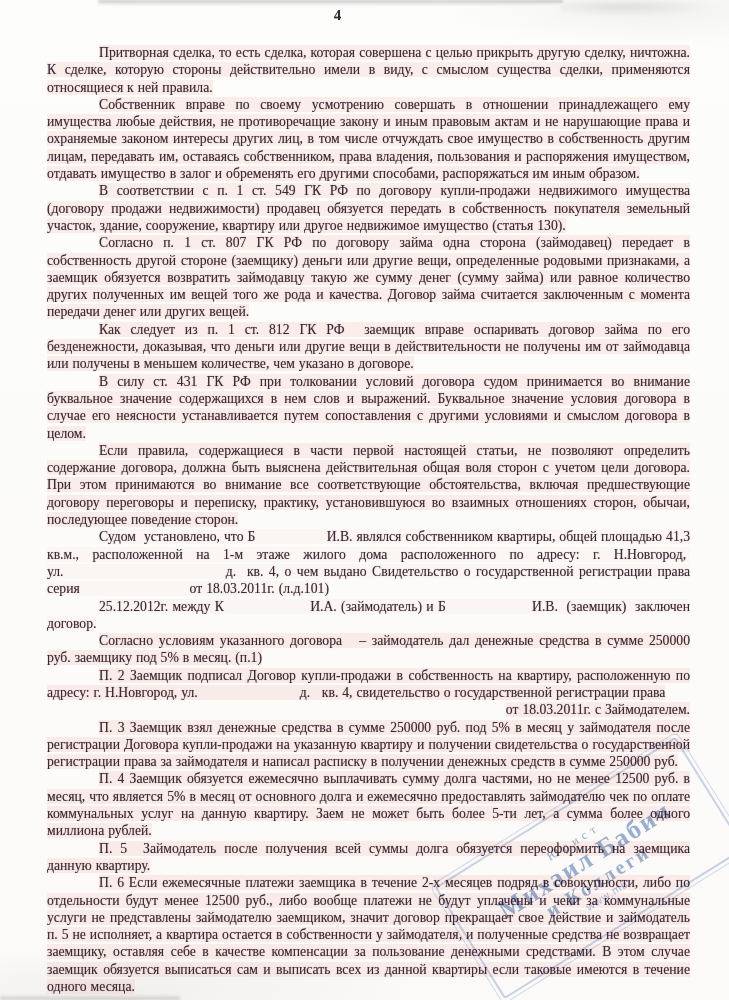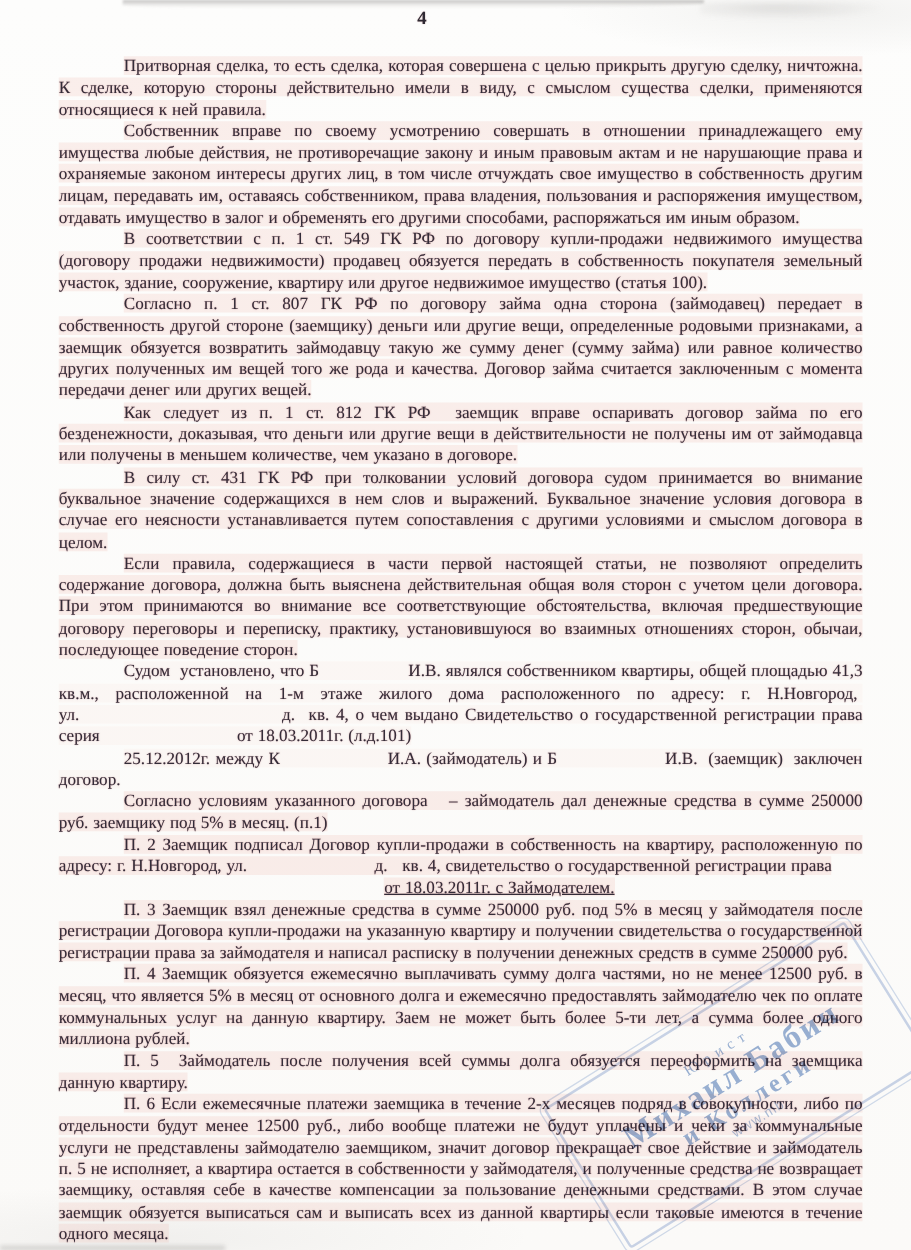--- a/index.html
+++ b/index.html
@@ -39,21 +39,21 @@
   }
   .content{
     position:absolute;left:47px;top:44px;width:643px;
   }
   p.para{
     margin:0;text-align:justify;text-indent:52px;
     font-size:13.7px;line-height:17.3px;color:#332d39;
     word-spacing:0.5px;
   }
   p.no-indent{text-indent:0;}
-  p.small-indent{text-indent:62px;text-align:center;text-decoration:underline;}
+  p.small-indent{text-indent:62px;text-align:right;}
   .tint{
     background:rgba(236,148,138,0.14);
     -webkit-box-decoration-break:clone;box-decoration-break:clone;
     text-shadow:0 0 1px rgba(150,45,55,0.5);
   }
   p.lighter .tint{background:rgba(236,148,138,0.05);}
   
   .watermark{
     position:absolute;left:448px;top:802px;width:280px;height:128px;
     transform:rotate(-32deg);
@@ -77,21 +77,21 @@
 
   <div class="smudge smudge-top"></div>
   <div class="smudge smudge-top2"></div>
   <div class="smudge smudge-bottom"></div>
 
   <div class="page-number">4</div>
 
   <div class="content">
     <p class="para"><span class="tint">Притворная сделка, то есть сделка, которая совершена с целью прикрыть другую сделку, ничтожна. К сделке, которую стороны действительно имели в виду, с смыслом существа сделки, применяются относящиеся к ней правила.</span></p>
     <p class="para"><span class="tint">Собственник вправе по своему усмотрению совершать в отношении принадлежащего ему имущества любые действия, не противоречащие закону и иным правовым актам и не нарушающие права и охраняемые законом интересы других лиц, в том числе отчуждать свое имущество в собственность другим лицам, передавать им, оставаясь собственником, права владения, пользования и распоряжения имуществом, отдавать имущество в залог и обременять его другими способами, распоряжаться им иным образом.</span></p>
-    <p class="para"><span class="tint">В соответствии с п. 1 ст. 549 ГК РФ по договору купли-продажи недвижимого имущества (договору продажи недвижимости) продавец обязуется передать в собственность покупателя земельный участок, здание, сооружение, квартиру или другое недвижимое имущество (статья 100).</span></p>
+    <p class="para"><span class="tint">В соответствии с п. 1 ст. 549 ГК РФ по договору купли-продажи недвижимого имущества (договору продажи недвижимости) продавец обязуется передать в собственность покупателя земельный участок, здание, сооружение, квартиру или другое недвижимое имущество (статья 130).</span></p>
     <p class="para"><span class="tint">Согласно п. 1 ст. 807 ГК РФ по договору займа одна сторона (займодавец) передает в собственность другой стороне (заемщику) деньги или другие вещи, определенные родовыми признаками, а заемщик обязуется возвратить займодавцу такую же сумму денег (сумму займа) или равное количество других полученных им вещей того же рода и качества. Договор займа считается заключенным с момента передачи денег или других вещей.</span></p>
     <p class="para"><span class="tint">Как следует из п. 1 ст. 812 ГК РФ&nbsp; заемщик вправе оспаривать договор займа по его безденежности, доказывая, что деньги или другие вещи в действительности не получены им от займодавца или получены в меньшем количестве, чем указано в договоре.</span></p>
     <p class="para"><span class="tint">В силу ст. 431 ГК РФ при толковании условий договора судом принимается во внимание буквальное значение содержащихся в нем слов и выражений. Буквальное значение условия договора в случае его неясности устанавливается путем сопоставления с другими условиями и смыслом договора в целом.</span></p>
     <p class="para"><span class="tint">Если правила, содержащиеся в части первой настоящей статьи, не позволяют определить содержание договора, должна быть выяснена действительная общая воля сторон с учетом цели договора. При этом принимаются во внимание все соответствующие обстоятельства, включая предшествующие договору переговоры и переписку, практику, установившуюся во взаимных отношениях сторон, обычаи, последующее поведение сторон.</span></p>
     <p class="para lighter"><span class="tint">Судом&nbsp; установлено, что Б&nbsp;&nbsp;&nbsp;&nbsp;&nbsp;&nbsp;&nbsp;&nbsp;&nbsp;&nbsp;&nbsp;&nbsp;&nbsp;&nbsp;&nbsp;&nbsp;&nbsp;&nbsp;И.В. являлся собственником квартиры, общей площадью 41,3 кв.м., расположенной на 1-м этаже жилого дома расположенного по адресу: г. Н.Новгород,&nbsp; ул.&nbsp;&nbsp;&nbsp;&nbsp;&nbsp;&nbsp;&nbsp;&nbsp;&nbsp;&nbsp;&nbsp;&nbsp;&nbsp;&nbsp;&nbsp;&nbsp;&nbsp;&nbsp;&nbsp;&nbsp;&nbsp;&nbsp;&nbsp;&nbsp;&nbsp;&nbsp;&nbsp;&nbsp;&nbsp;&nbsp;д. &nbsp;кв. 4, о чем выдано Свидетельство о государственной регистрации права серия&nbsp;&nbsp;&nbsp;&nbsp;&nbsp;&nbsp;&nbsp;&nbsp;&nbsp;&nbsp;&nbsp;&nbsp;&nbsp;&nbsp;&nbsp;&nbsp;&nbsp;&nbsp;&nbsp;&nbsp;&nbsp;&nbsp;&nbsp;&nbsp;&nbsp;&nbsp;&nbsp;&nbsp;от 18.03.2011г. (л.д.101)</span></p>
     <p class="para lighter"><span class="tint">25.12.2012г. между К&nbsp;&nbsp;&nbsp;&nbsp;&nbsp;&nbsp;&nbsp;&nbsp;&nbsp;&nbsp;&nbsp;&nbsp;&nbsp;&nbsp;&nbsp;&nbsp;&nbsp;&nbsp;&nbsp;&nbsp;И.А. (займодатель) и Б&nbsp;&nbsp;&nbsp;&nbsp;&nbsp;&nbsp;&nbsp;&nbsp;&nbsp;&nbsp;&nbsp;&nbsp;&nbsp;&nbsp;&nbsp;&nbsp;&nbsp;&nbsp;&nbsp;&nbsp;И.В.&nbsp; (заемщик)&nbsp; заключен договор.</span></p>
     <p class="para"><span class="tint">Согласно условиям указанного договора&nbsp;&nbsp; – займодатель дал денежные средства в сумме 250000 руб. заемщику под 5% в месяц. (п.1)</span></p>
     <p class="para"><span class="tint">П. 2 Заемщик подписал Договор купли-продажи в собственность на квартиру, расположенную по адресу: г. Н.Новгород, ул.&nbsp;&nbsp;&nbsp;&nbsp;&nbsp;&nbsp;&nbsp;&nbsp;&nbsp;&nbsp;&nbsp;&nbsp;&nbsp;&nbsp;&nbsp;&nbsp;&nbsp;&nbsp;&nbsp;&nbsp;&nbsp;&nbsp;&nbsp;&nbsp;&nbsp;&nbsp;д.&nbsp;&nbsp; кв. 4, свидетельство о государственной регистрации права</span></p>
     <p class="para small-indent"><span class="tint">от 18.03.2011г. с Займодателем.</span></p>
     <p class="para"><span class="tint">П. 3 Заемщик взял денежные средства в сумме 250000 руб. под 5% в месяц у займодателя после регистрации Договора купли-продажи на указанную квартиру и получении свидетельства о государственной регистрации права за займодателя и написал расписку в получении денежных средств в сумме 250000 руб.</span></p>

